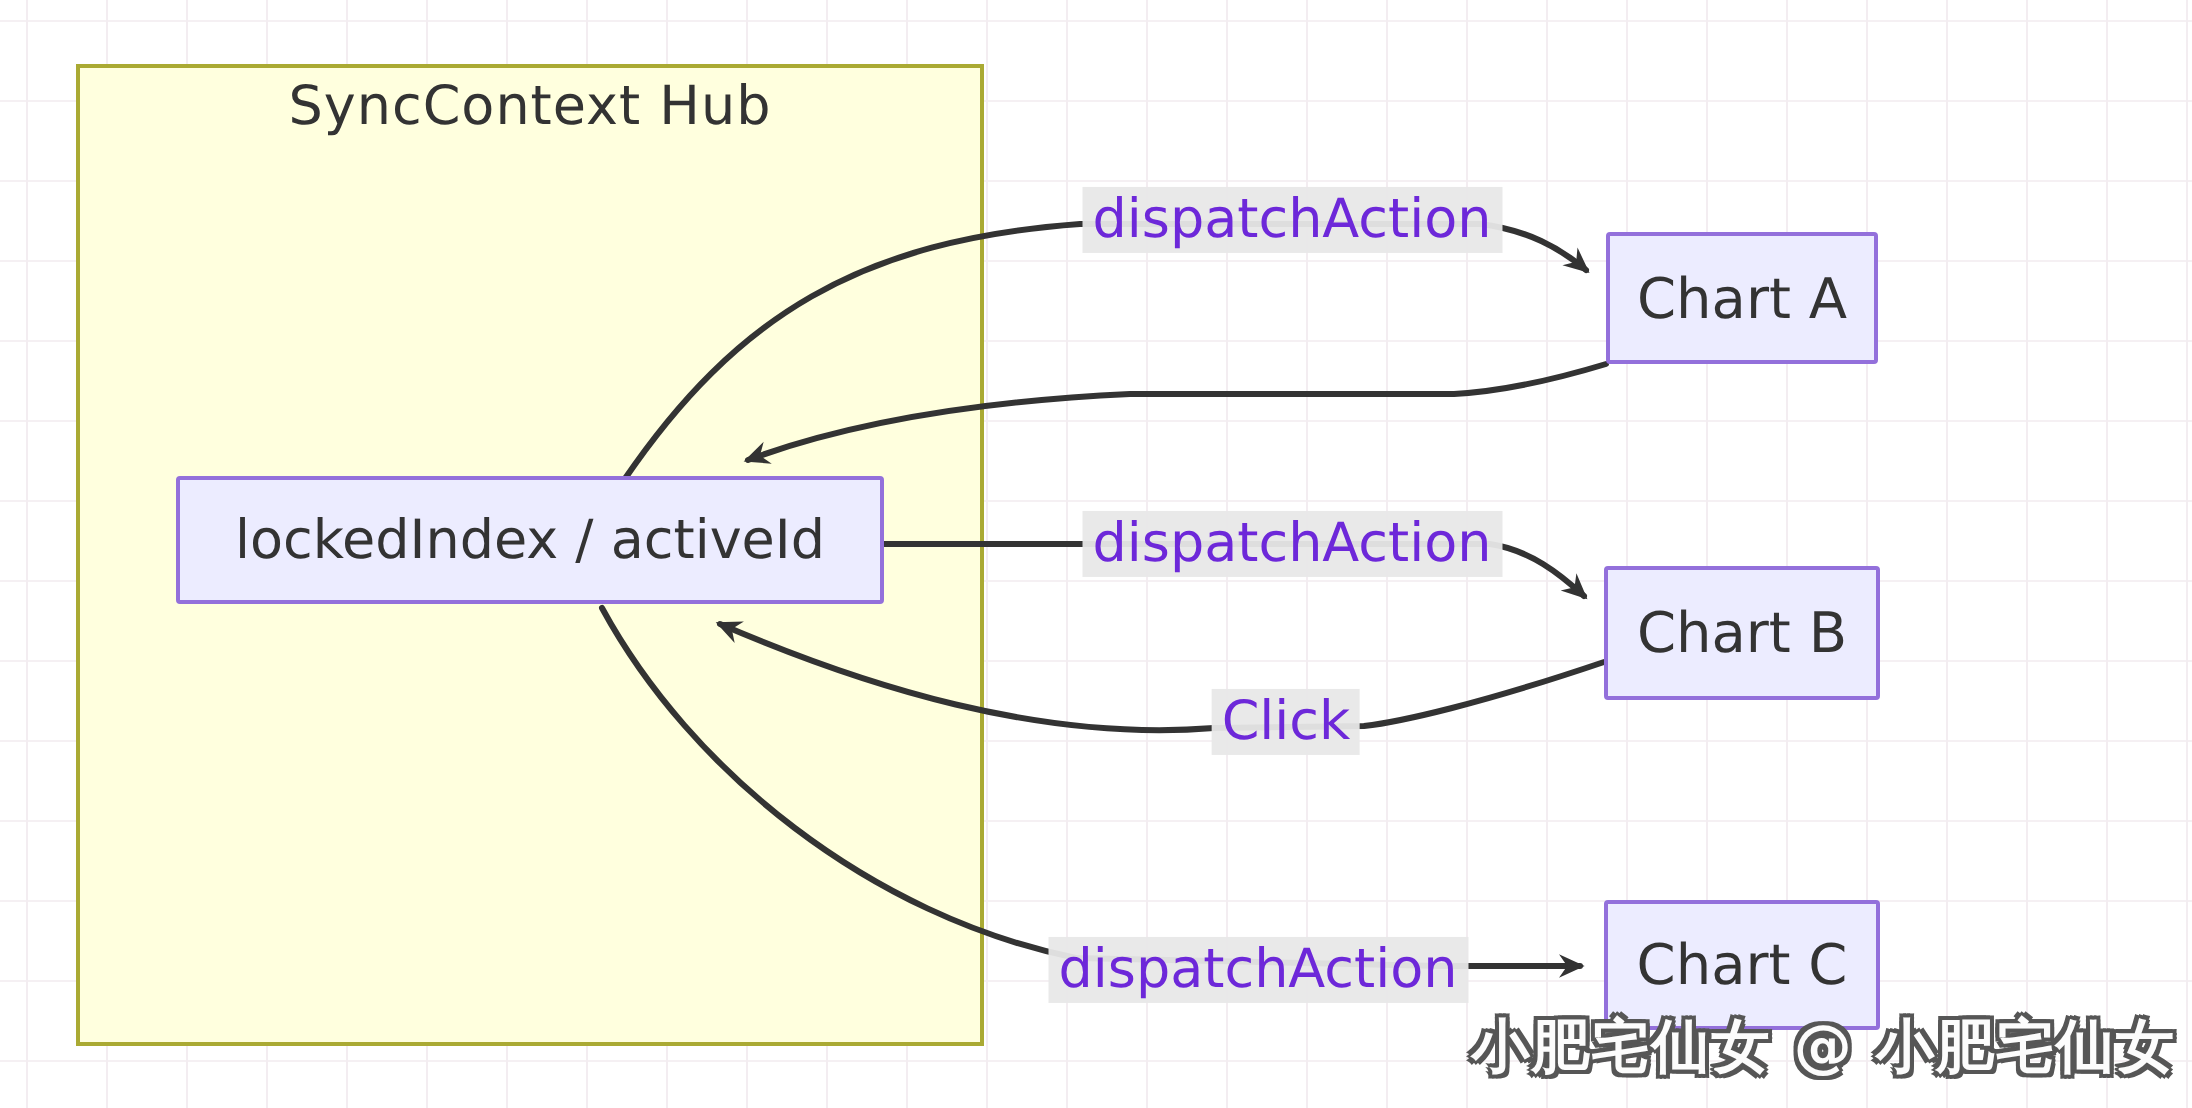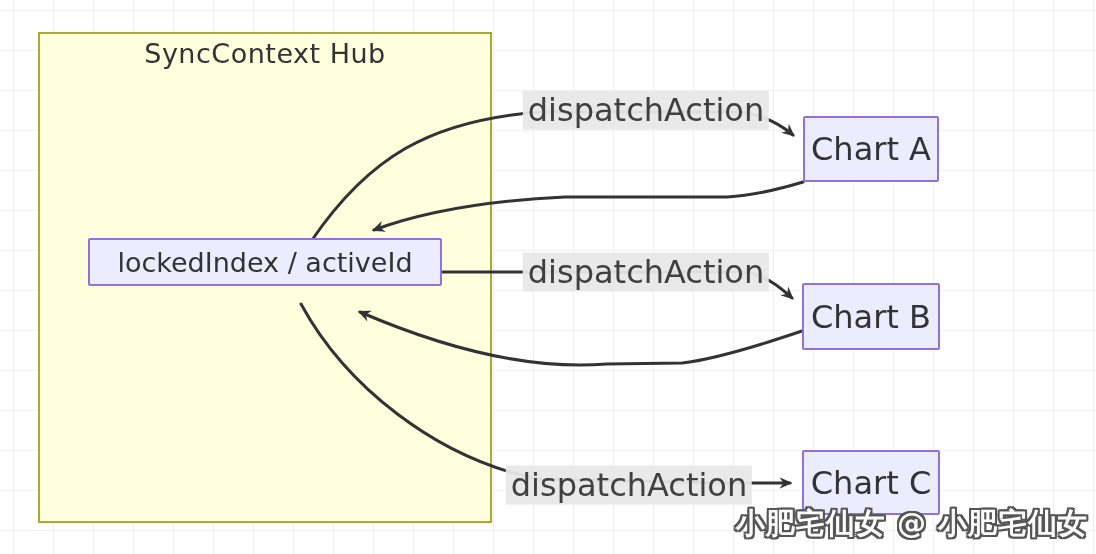--- a/index.html
+++ b/index.html
@@ -46,45 +46,45 @@
   svg.edges path.edge {
     fill: none;
     stroke: #333333;
     stroke-width: 3px;
     stroke-linecap: round;
   }
   .edge-label {
     position: absolute;
     transform: translate(-50%, -50%);
     background: rgba(232,232,232,0.95);
-    color: #404040;
-    font-size: 32px;
+    color: #6d28d9;
+    font-size: 27px;
     line-height: 1.15;
     padding: 1px 5px;
     white-space: nowrap;
     z-index: 3;
   }
   .node {
     position: absolute;
     background: #ececff;
     border: 2px solid #9370db;
     border-radius: 2px;
     color: #333333;
     display: flex;
     align-items: center;
     justify-content: center;
     white-space: nowrap;
     z-index: 4;
   }
   .node-hub {
     left: 88px; top: 238px;
-    width: 354px; height: 48px;
+    width: 354px; height: 64px;
     font-size: 27px;
   }
-  .node-chart { font-size: 32px; }
+  .node-chart { font-size: 28px; }
   .node-chart-a { left: 803px; top: 116px; width: 136px; height: 66px; }
   .node-chart-b { left: 802px; top: 283px; width: 138px; height: 67px; }
   .node-chart-c { left: 802px; top: 450px; width: 138px; height: 65px; }
   .watermark {
     position: absolute;
     right: 8px; bottom: 10px;
     font-size: 29px;
     font-weight: bold;
     letter-spacing: 1px;
     color: #fcfcfc;
@@ -117,20 +117,21 @@
     <path class="edge" d="M 442 272 L 745 272 C 765 275, 780 287, 792 298" marker-end="url(#arrow)"></path>
     <path class="edge" d="M 802 331 C 740 352, 700 361, 682 363 L 607 364 C 520 371, 432 343, 360 312" marker-end="url(#arrow)"></path>
     <path class="edge" d="M 301 304 C 345 385, 435 458, 538 479 L 720 483 L 790 483" marker-end="url(#arrow)"></path>
   </svg>
 
   <div class="edge-label" style="left:646px; top:110px;">dispatchAction</div>
 
 
   <div class="edge-label" style="left:646px; top:272px;">dispatchAction</div>
 
+  <div class="edge-label" style="left:643px; top:361px;">Click</div>
 
   <div class="edge-label" style="left:629px; top:485px;">dispatchAction</div>
 
   <div class="node node-hub">lockedIndex / activeId</div>
 
   <div class="node node-chart node-chart-a">Chart A</div>
 
   <div class="node node-chart node-chart-c">Chart C</div>
 
   <div class="node node-chart node-chart-b">Chart B</div>

